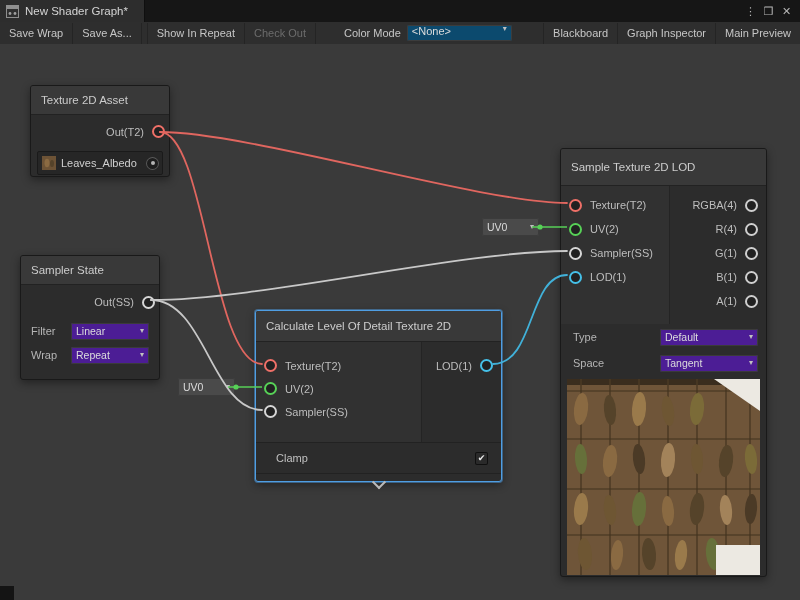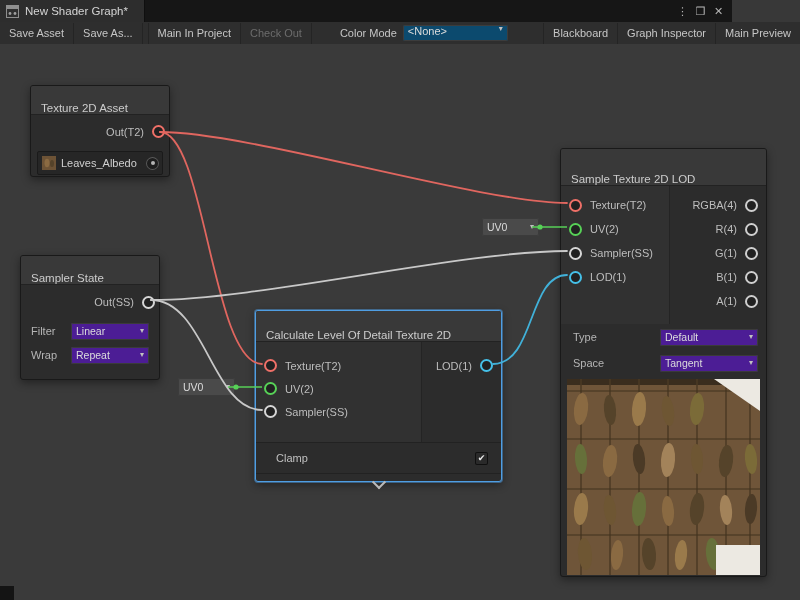--- a/index.html
+++ b/index.html
@@ -1,20 +1,20 @@
 <!DOCTYPE html>
 <html><head>
 <meta charset="utf-8">
 <style>
   html,body{margin:0;padding:0;}
   body{width:800px;height:600px;overflow:hidden;background:#383838;font-family:"Liberation Sans",sans-serif;}
   .window{position:relative;width:800px;height:600px;background:#383838;user-select:none;}
 
   
-  .titlebar{position:absolute;left:0;top:0;width:732px;height:22px;background:#161616;display:flex;align-items:center;}
+  .titlebar{position:absolute;left:0;top:0;width:800px;height:22px;background:#161616;display:flex;align-items:center;}
   .doc-tab{height:22px;background:#2d2d2d;display:flex;align-items:center;gap:6px;padding:0 16px 0 6px;border-right:1px solid #0f0f0f;}
   .doc-title{font-size:11.5px;color:#d4d4d4;white-space:nowrap;}
   .win-controls{margin-left:auto;display:flex;align-items:center;gap:1px;padding-right:5px;color:#b6b6b6;}
   .win-btn{width:17px;height:18px;display:flex;align-items:center;justify-content:center;font-size:11px;}
 
   
   .toolbar{position:absolute;left:0;top:22px;width:800px;height:22px;background:#2e2e2e;border-bottom:1px solid #1f1f1f;display:flex;align-items:center;font-size:11px;color:#c6c6c6;}
   .tb-btn{height:21px;display:flex;align-items:center;padding:0 9px;border-right:1px solid #242424;white-space:nowrap;}
   .tb-btn.gap{margin-left:5px;border-left:1px solid #242424;}
   .tb-btn.disabled{color:#6c6c6c;}
@@ -25,21 +25,21 @@
   .dd-arrow{font-size:8px;color:#c0c0c0;line-height:1;}
 
   
   .canvas{position:absolute;left:0;top:44px;width:800px;height:556px;background:#3a3a3a;overflow:hidden;}
   .wires{position:absolute;left:0;top:0;width:800px;height:556px;z-index:5;pointer-events:none;}
   .corner-box{position:absolute;left:0;top:542px;width:14px;height:14px;background:#141414;z-index:4;}
 
   
   .node{position:absolute;background:#2c2c2c;border:1px solid #191919;border-radius:3px;box-shadow:0 3px 8px rgba(0,0,0,.4);z-index:2;color:#bdbdbd;font-size:11px;}
   .node.selected{border-color:#4f9ee3;box-shadow:0 0 0 1px rgba(79,158,227,.5),0 3px 8px rgba(0,0,0,.4);}
-  .node-header{display:flex;align-items:flex-end;padding:0 10px;background:#393939;border-bottom:1px solid #222;border-radius:2px 2px 0 0;color:#cccccc;font-size:11.5px;white-space:nowrap;}
+  .node-header{display:flex;align-items:center;padding:0 10px;background:#393939;border-bottom:1px solid #222;border-radius:2px 2px 0 0;color:#cccccc;font-size:11.5px;white-space:nowrap;}
   .plabel{color:#bdbdbd;white-space:nowrap;}
   .port{width:9px;height:9px;border-radius:50%;background:#212121;border:2px solid #cfcfcf;flex:none;}
   .port.red{border-color:#ef7068;}
   .port.green{border-color:#57d157;}
   .port.gray{border-color:#d6d6d6;}
   .port.cyan{border-color:#45c0e8;}
   .port.white{border-color:#cfcfcf;}
 
   .row-out{display:flex;align-items:center;justify-content:flex-end;gap:8px;padding-right:4px;}
 
@@ -89,23 +89,23 @@
       <span class="doc-title">New Shader Graph*</span>
     </div>
     <div class="win-controls">
       <span class="win-btn">⋮</span>
       <span class="win-btn">❒</span>
       <span class="win-btn">✕</span>
     </div>
   </div>
 
   <div class="toolbar">
-    <div class="tb-btn">Save Asset</div>
+    <div class="tb-btn">Save Wrap</div>
     <div class="tb-btn">Save As...</div>
-    <div class="tb-btn gap">Main In Project</div>
+    <div class="tb-btn gap">Show In Repeat</div>
     <div class="tb-btn disabled">Check Out</div>
     <div class="tb-label">Color Mode</div>
     <div class="tb-dd">
       <span>&lt;None&gt;</span>
       <span class="dd-arrow">▾</span>
     </div>
     <div class="tb-group-right">
       <div class="tb-btn">Blackboard</div>
       <div class="tb-btn">Graph Inspector</div>
       <div class="tb-btn">Main Preview</div>

